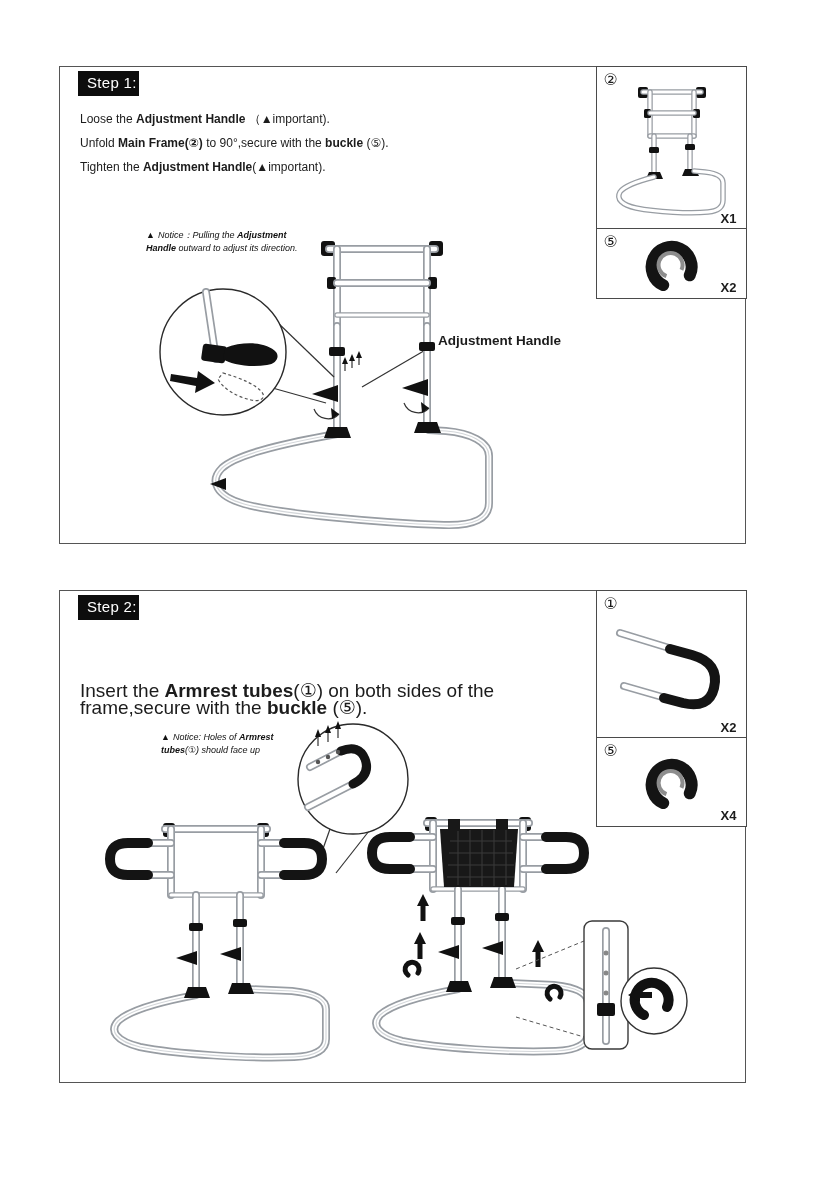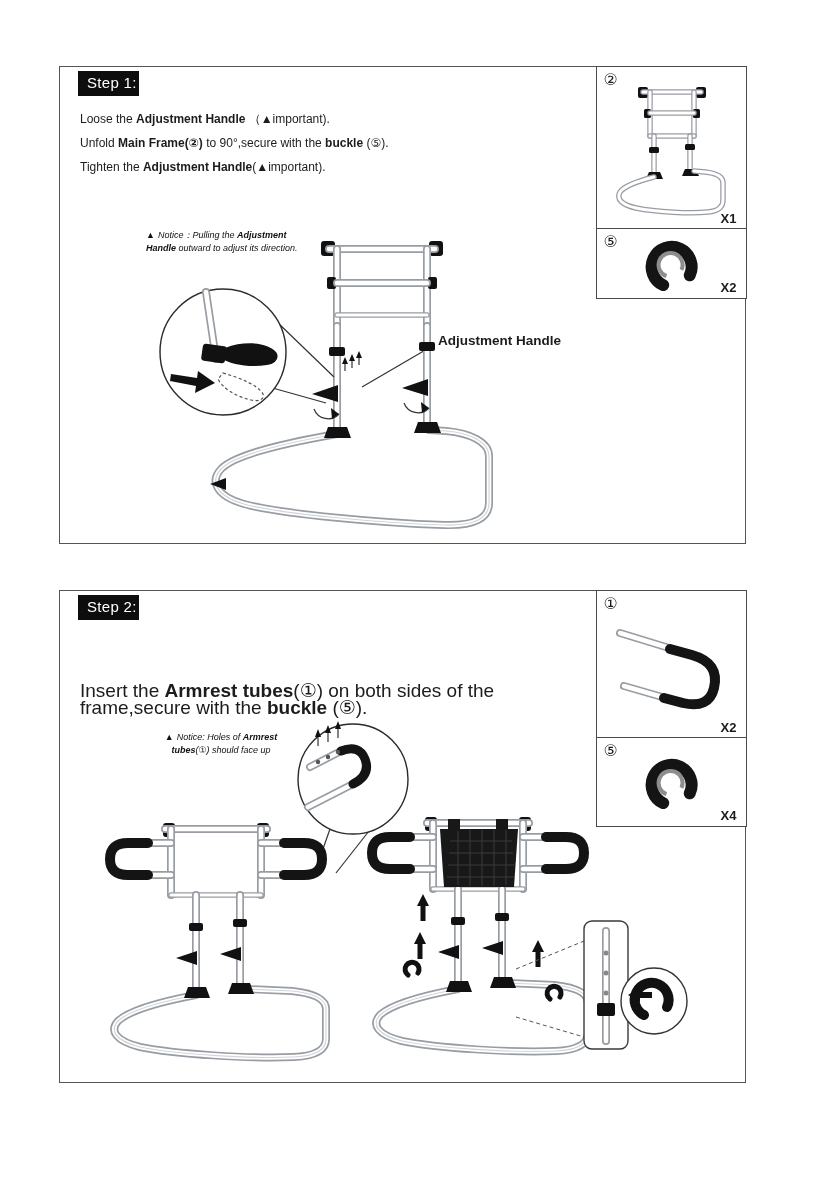--- a/index.html
+++ b/index.html
@@ -14,21 +14,21 @@
   .badge{position:absolute;left:18px;top:4px;background:#0d0d0d;color:#fff;
          font-size:15px;padding:3px 2px 5px 9px;letter-spacing:.3px;}
 
   .instructions{position:absolute;left:20px;top:44px;font-size:12px;}
   .instructions p{margin:0 0 7px;line-height:17px;}
   #panel2 .instructions{top:52px;width:515px;font-size:19px;margin-top:39px;}
   #panel2 .instructions p{margin:0 0 11px;}
 
   .notice{position:absolute;font-size:9px;line-height:1.42;color:#111;font-style:italic;}
   #notice1{left:86px;top:162px;width:162px;}
-  #notice2{left:90px;top:140px;width:142px;text-align:center;}
+  #notice2{left:101px;top:140px;width:142px;}
   .warn{margin-right:3px;font-size:9px;}
 
   .diagram{position:absolute;}
   #diagram1{left:66px;top:160px;width:505px;height:312px;}
   #diagram2{left:8px;top:110px;width:668px;height:376px;}
   .diagram-label{position:absolute;left:378px;top:266px;font-weight:bold;font-size:13.5px;}
 
   .parts-col{position:absolute;top:-1.5px;right:-1.5px;}
   .part-box{position:relative;width:149px;border:1.5px solid #4a4a4a;background:#fff;}
   .part-box + .part-box{margin-top:-1.5px;}

